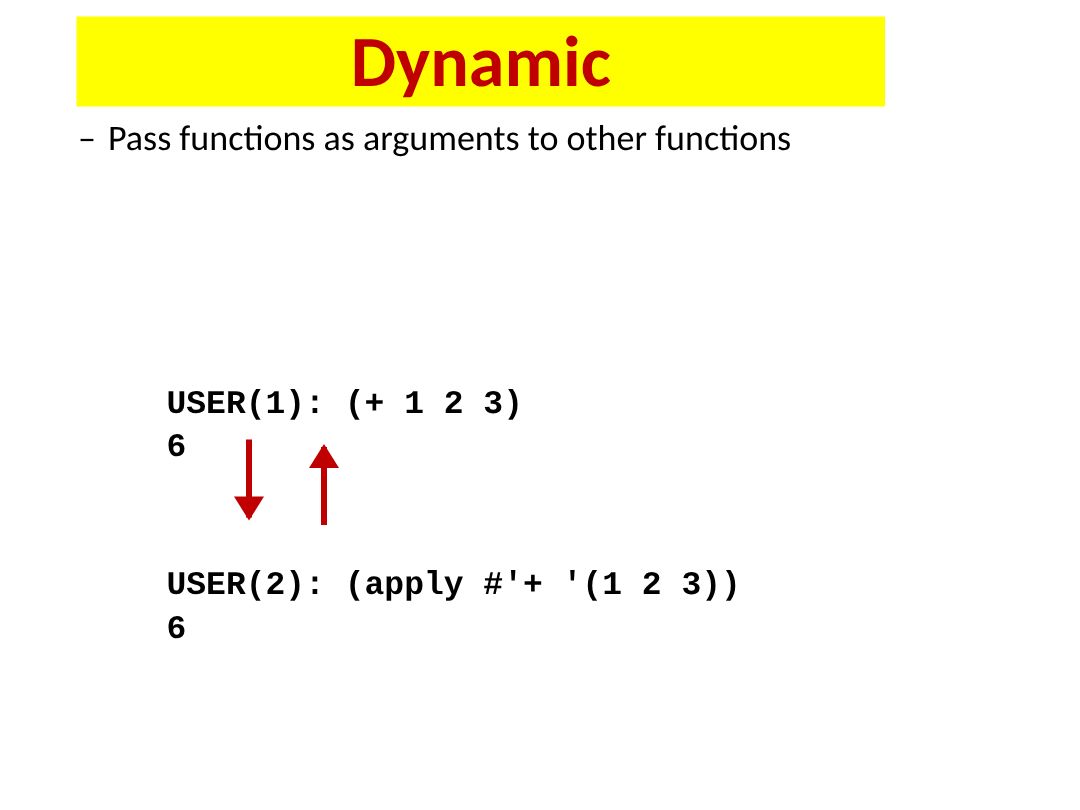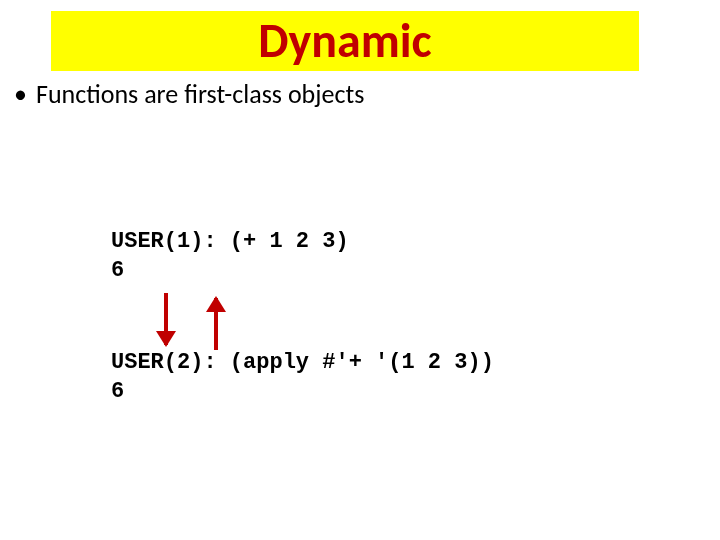--- a/index.html
+++ b/index.html
@@ -14,21 +14,21 @@
   .slide {
     position: relative;
     width: 720px;
     height: 540px;
     box-sizing: border-box;
   }
   .title-bar {
     position: absolute;
     top: 11px;
     left: 51px;
-    width: 588px;
+    width: 539px;
     height: 60px;
     background: #ffff00;
   }
   .title-text {
     position: absolute;
     top: 50%;
     left: 50%;
     transform: translate(-50%, -50%);
     font-weight: 700;
     font-size: 48px;
@@ -61,20 +61,21 @@
     width: 20px;
   }
   .code-block {
     position: absolute;
     left: 111px;
     font-family: "Courier New", Courier, monospace;
     font-weight: bold;
     font-size: 22px;
     line-height: 1.3;
     white-space: pre;
+    margin-top: 28px;
   }
   .cb1 { top: 228px; }
   .cb2 { top: 349px; }
   .arrow {
     position: absolute;
     width: 4px;
     background: #c00000;
   }
   .arrow.down {
     left: 164px;
@@ -112,22 +113,22 @@
 </head>
 <body>
 
 <div class="slide">
 
   <div class="title-bar">
     <div class="title-text">Dynamic</div>
   </div>
 
   <div class="bullets">
-    <div class="b1">
-      <span class="dot">•</span><span>Functions are first-class objects</span>
+    <div class="b2">
+      <span class="dash">–</span><span>Pass functions as arguments to other functions</span>
     </div>
   </div>
 
   <div class="code-block cb1">USER(1): (+ 1 2 3)
 6</div>
 
   <div class="arrow down"></div>
   <div class="arrow up"></div>
 
   <div class="code-block cb2">USER(2): (apply #'+ '(1 2 3))

